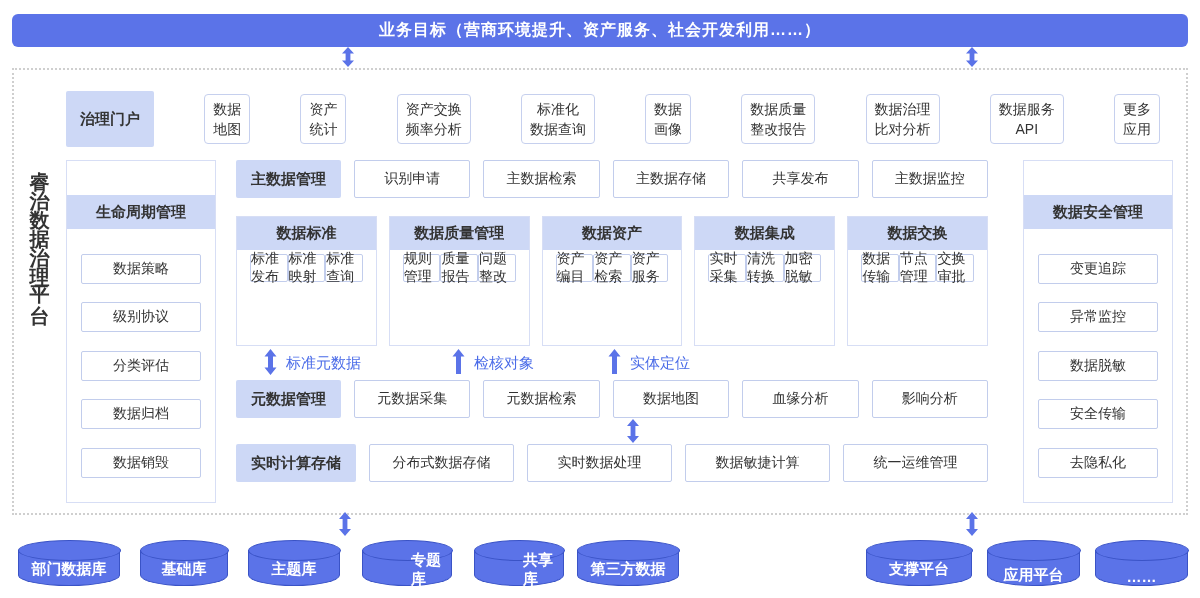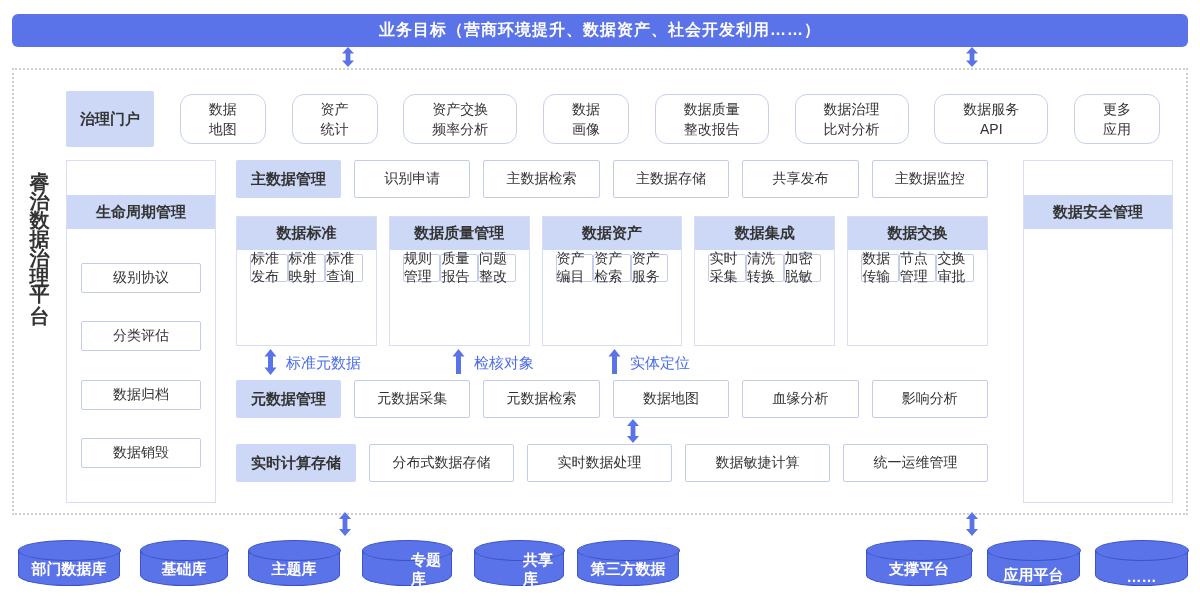--- a/index.html
+++ b/index.html
@@ -21,21 +21,21 @@
   
   .dashed{position:absolute;left:12px;right:12px;top:68px;height:447px;border:2px dotted #cfcfcf;background:#fff;}
 
   .vtitle{position:absolute;left:13px;top:86px;writing-mode:vertical-lr;text-orientation:upright;
           font-size:20px;font-weight:700;letter-spacing:19px;color:#333;}
 
   
   .portal-row{position:absolute;left:52px;top:20px;right:26px;height:58px;display:flex;align-items:center;justify-content:space-between;gap:20px;}
   .portal-label{width:88px;height:56px;background:#cdd8f6;display:flex;align-items:center;justify-content:center;
                 font-size:15px;font-weight:700;border-radius:2px;flex:0 0 auto;}
-  .app{border:1px solid #c6d0ee;border-radius:12px;background:#fff;padding:4px 28px;min-height:48px;
+  .app{border:1px solid #c6d0ee;border-radius:4px;background:#fff;padding:4px 8px;min-height:48px;
        display:flex;align-items:center;justify-content:center;text-align:center;font-size:14px;line-height:20px;white-space:pre-line;}
 
   
   .main{position:absolute;left:52px;top:90px;right:13px;bottom:10px;display:flex;gap:20px;}
   .side-panel{width:150px;flex:0 0 auto;border:1px solid #d7def5;background:#fff;display:flex;flex-direction:column;}
   .side-panel .hdr{height:34px;background:#cdd8f6;display:flex;align-items:center;justify-content:center;
                    font-size:15px;font-weight:700;flex:0 0 auto;margin-top:34px;}
   .side-body{flex:1;display:flex;flex-direction:column;justify-content:space-evenly;padding:6px 14px;}
   .box{border:1px solid #c2cdec;border-radius:2px;background:#fff;height:30px;display:flex;align-items:center;
        justify-content:center;font-size:14px;}
@@ -70,21 +70,21 @@
        border:1.5px solid #3a53c6;border-radius:50%;}
   .cyl span{position:relative;z-index:1;color:#fff;font-size:15px;font-weight:600;margin-top:4px;}
   .g1{margin-left:6px;} .gap20{margin-left:20px;} .gap22{margin-left:22px;padding-left:48px;} .gap13{margin-left:13px;} .gap15{margin-left:15px;align-items:flex-end;}
 </style>
 </head>
 <body>
 
 <div class="stage">
 
   <div class="banner">
-    <span>业务目标（营商环境提升、数据资产、社会开发利用……）</span>
+    <span>业务目标（营商环境提升、资产服务、社会开发利用……）</span>
   </div>
 
   <div class="conn t1">
       <svg width="14" height="20" viewBox="0 0 14 20">
         <path fill="#5b73e8" d="M7 0 L13 6.5 H9.4 V13.5 H13 L7 20 L1 13.5 H4.6 V6.5 H1 Z"></path>
       </svg>
     </div>
   <div class="conn t2">
       <svg width="14" height="20" viewBox="0 0 14 20">
         <path fill="#5b73e8" d="M7 0 L13 6.5 H9.4 V13.5 H13 L7 20 L1 13.5 H4.6 V6.5 H1 Z"></path>
@@ -96,37 +96,40 @@
     <div class="vtitle">睿治数据治理平台</div>
 
     <div class="portal-row">
       <div class="portal-label">治理门户</div>
       <div class="app">数据
 地图</div>
       <div class="app">资产
 统计</div>
       <div class="app">资产交换
 频率分析</div>
+      <div class="app">标准化
+数据查询</div>
       <div class="app">数据
 画像</div>
       <div class="app">数据质量
 整改报告</div>
       <div class="app">数据治理
 比对分析</div>
       <div class="app">数据服务
 API</div>
       <div class="app">更多
 应用</div>
     </div>
 
     <div class="main">
 
       <div class="side-panel">
         <div class="hdr">生命周期管理</div>
         <div class="side-body">
+          <div class="box">数据策略</div>
           <div class="box">级别协议</div>
           <div class="box">分类评估</div>
           <div class="box">数据归档</div>
           <div class="box">数据销毁</div>
         </div>
       </div>
 
       <div class="middle">
 
         <div class="hrow">
@@ -222,20 +225,27 @@
           <div class="box">分布式数据存储</div>
           <div class="box">实时数据处理</div>
           <div class="box">数据敏捷计算</div>
           <div class="box">统一运维管理</div>
         </div>
 
       </div>
 
       <div class="side-panel">
         <div class="hdr">数据安全管理</div>
+        <div class="side-body">
+          <div class="box">变更追踪</div>
+          <div class="box">异常监控</div>
+          <div class="box">数据脱敏</div>
+          <div class="box">安全传输</div>
+          <div class="box">去隐私化</div>
+        </div>
       </div>
 
     </div>
   </div>
 
   <div class="conn b1">
       <svg width="14" height="24" viewBox="0 0 14 24">
         <path fill="#5b73e8" d="M7 0 L13 7 H9.4 V17 H13 L7 24 L1 17 H4.6 V7 H1 Z"></path>
       </svg>
     </div>

